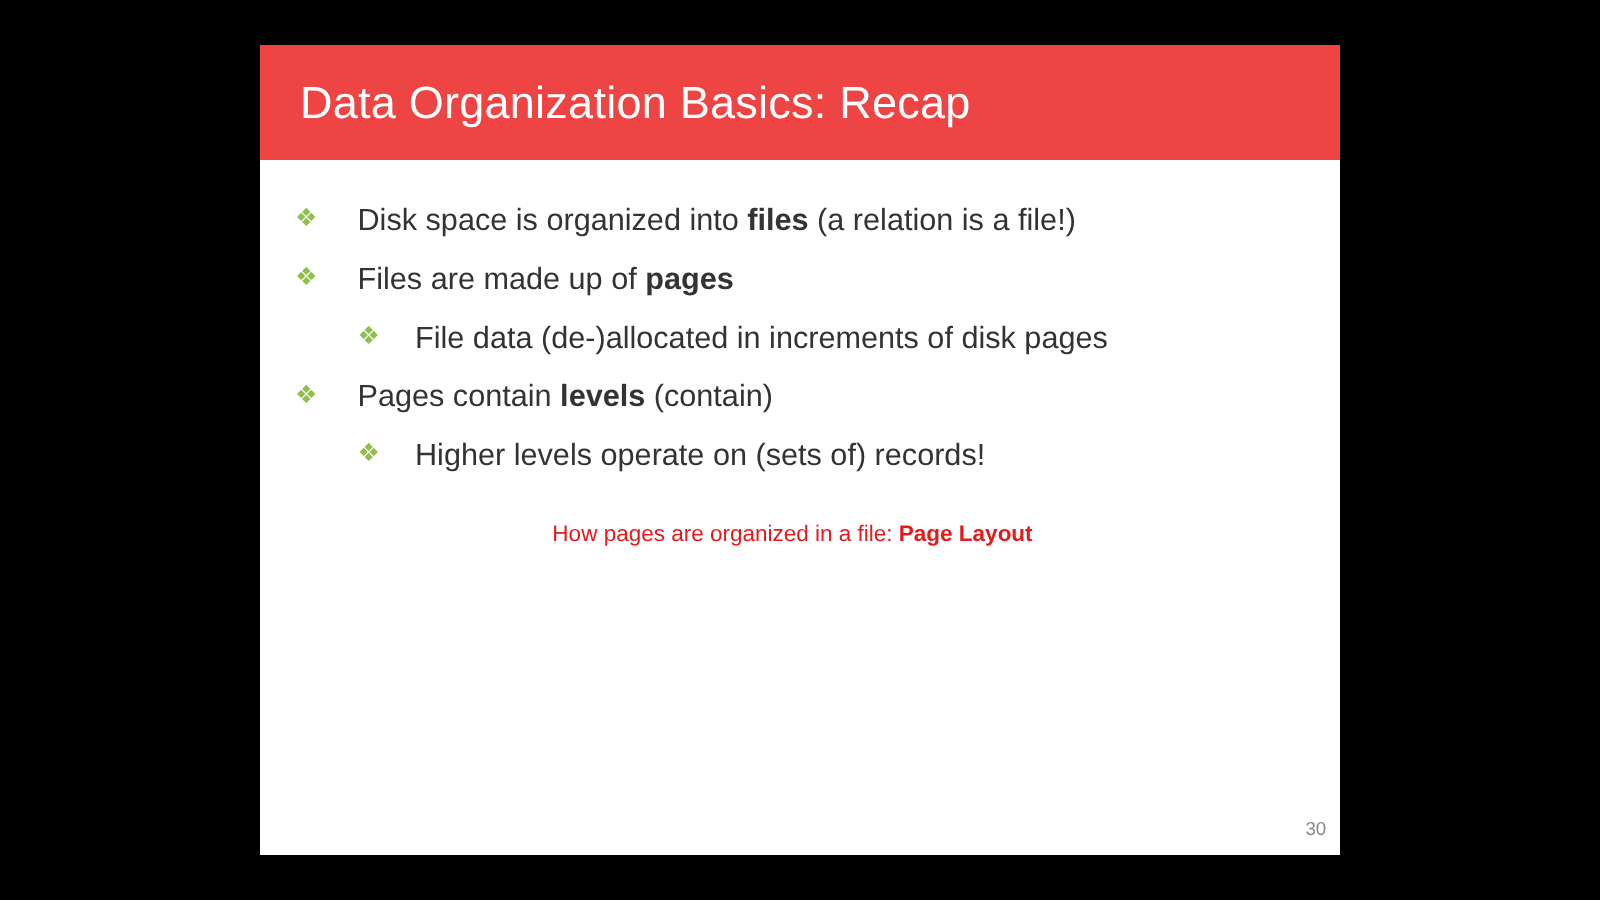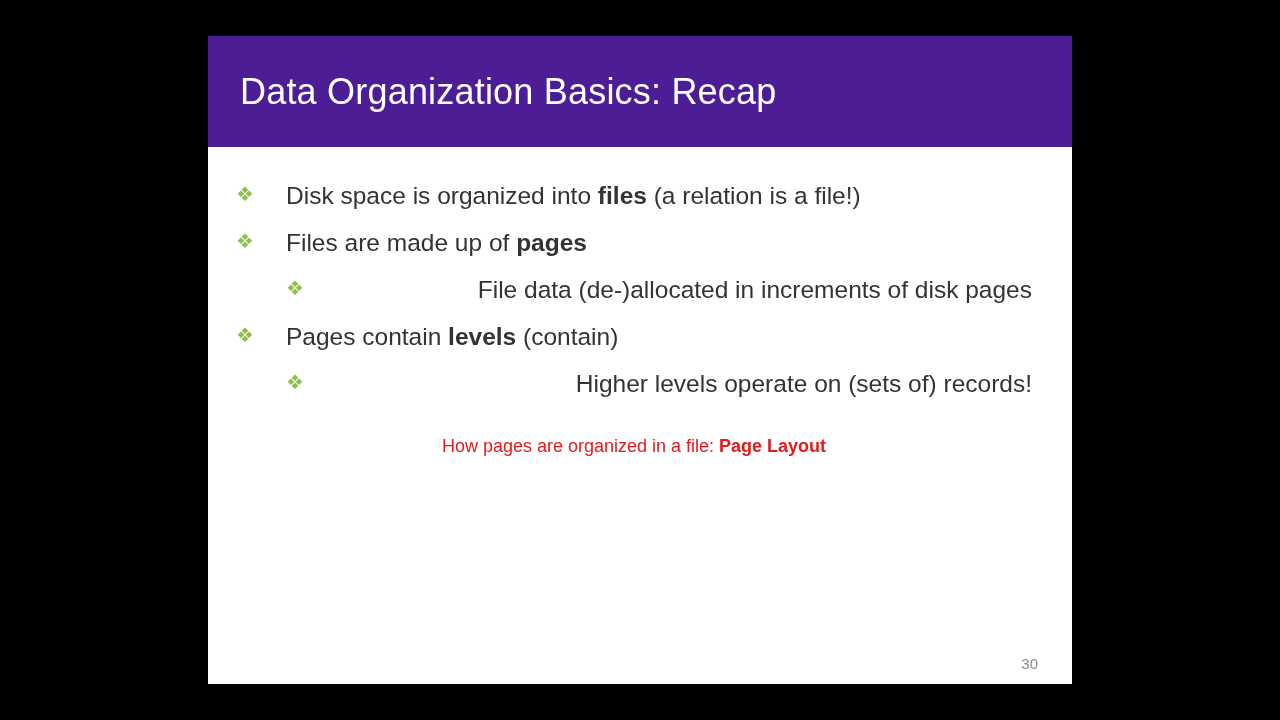--- a/index.html
+++ b/index.html
@@ -14,23 +14,23 @@
   .slide {
     position: absolute;
     left: 208px;
     top: 36px;
     width: 864px;
     height: 648px;
     background: #fff;
     box-shadow: 0 0 0 1px rgba(0,0,0,0.2);
   }
   .titlebar {
-    background: #4c1d95;
+    background: #ef4444;
     color: #ffffff;
-    height: 111px;
+    height: 92px;
     display: flex;
     align-items: center;
     padding-left: 32px;
     font-size: 36px;
     font-weight: 400;
     letter-spacing: 0.2px;
   }
   .body {
     padding: 32px 40px 0 28px;
     color: #333333;
@@ -52,21 +52,20 @@
     position: absolute;
     left: 0;
     top: 2px;
     color: #8fbf4d;
     font-size: 20px;
   }
   ul.sub {
     list-style: none;
     margin: 14px 0 0 0;
     padding: 0;
-    text-align: right;
   }
   ul.sub > li {
     position: relative;
     padding-left: 46px;
     font-size: 24.5px;
     line-height: 1.35;
     margin-bottom: 14px;
   }
   ul.sub > li::before {
     content: "❖";
@@ -82,21 +81,21 @@
     text-align: center;
   }
   .callouts p {
     margin: 0 0 14px 0;
     color: #e41a1c;
     font-size: 18px;
     line-height: 1.35;
   }
   .pagenum {
     position: absolute;
-    right: 34px;
+    right: 11px;
     bottom: 12px;
     color: #8a8a8a;
     font-size: 15px;
   }
 </style>
 </head>
 <body>
 
 <div class="slide">
   <div class="titlebar">

